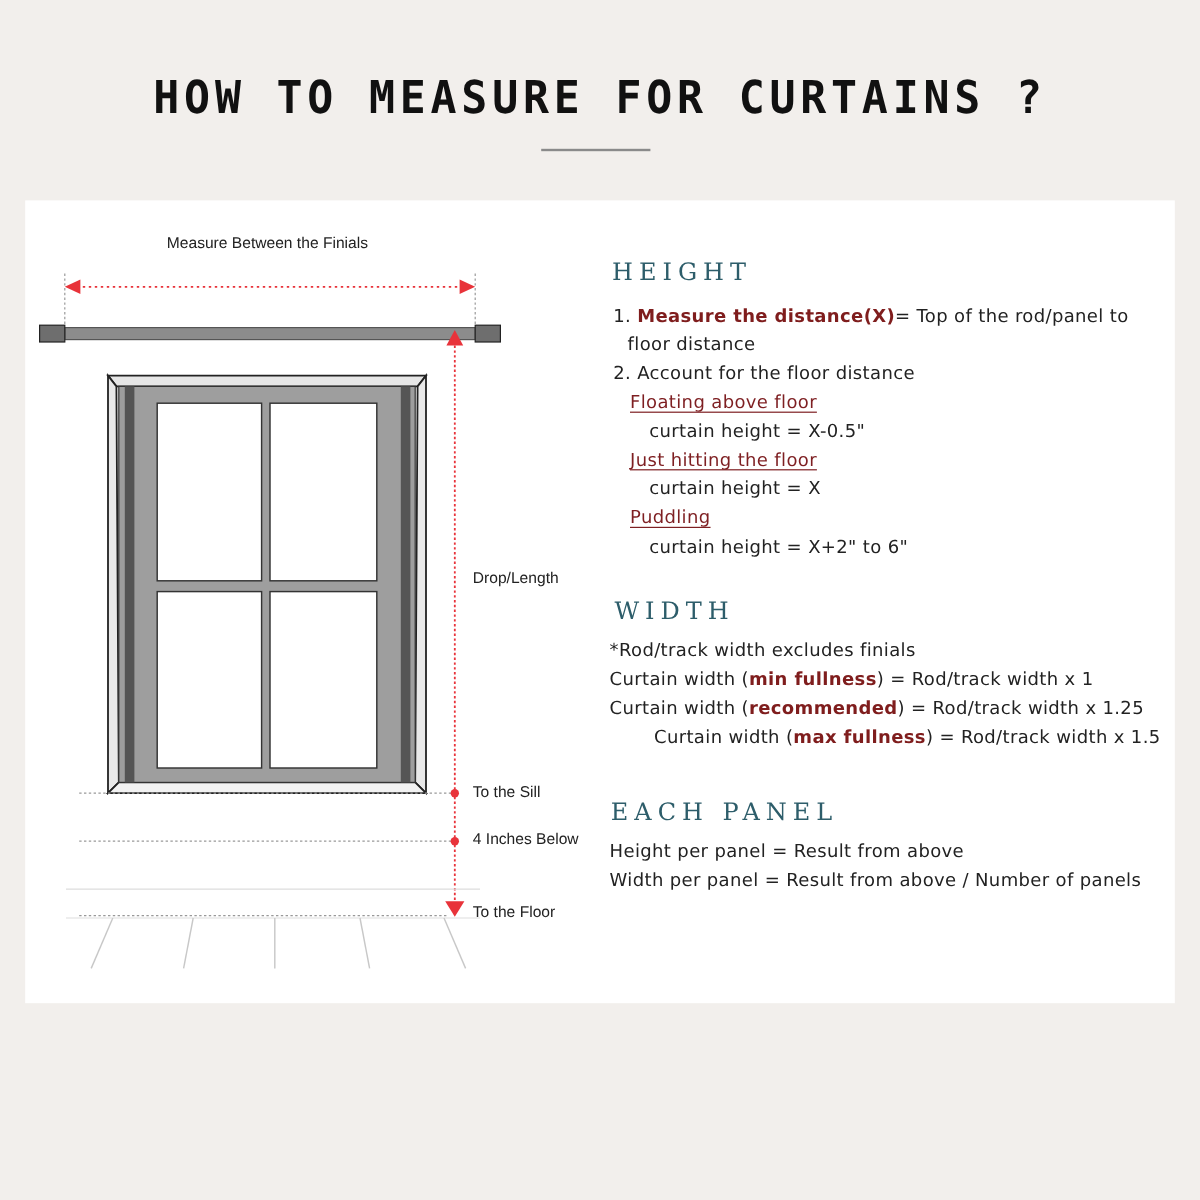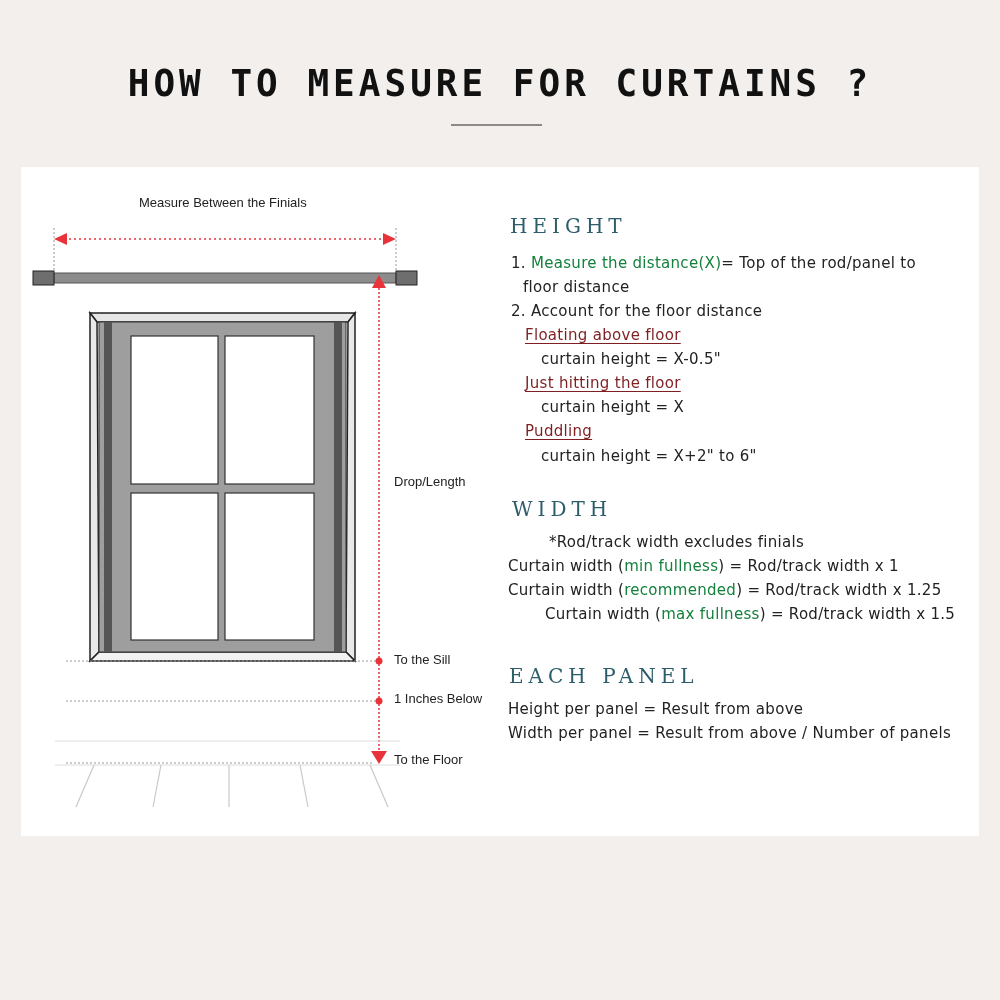--- a/index.html
+++ b/index.html
@@ -44,21 +44,21 @@
       letter-spacing: 0.3px;
     }
     .hd {
       position: absolute;
       font-family: "DejaVu Serif", serif;
       font-size: 20px;
       color: #2d5d6a;
       letter-spacing: 5px;
       white-space: nowrap;
     }
-    .red { color: #15803d; }
+    .red { color: #7f1d1d; font-weight: bold; }
     .sub {
       text-decoration: underline;
       text-underline-offset: 3px;
       color: #7e1f22;
     }
   </style>
 </head>
 <body>
 
 <div class="title">HOW TO MEASURE FOR CURTAINS ?</div>
@@ -112,39 +112,39 @@
     <line x1="161" y1="765" x2="153" y2="807"></line>
     <line x1="229" y1="765" x2="229" y2="807"></line>
     <line x1="300" y1="765" x2="308" y2="807"></line>
     <line x1="370" y1="765" x2="388" y2="807"></line>
   </g>
 </svg>
 
 <div class="lbl" style="left:139px; top:195px;">Measure Between the Finials</div>
 <div class="lbl" style="left:394px; top:474px;">Drop/Length</div>
 <div class="lbl" style="left:394px; top:652px;">To the Sill</div>
-<div class="lbl" style="left:394px; top:691px;">1 Inches Below</div>
+<div class="lbl" style="left:394px; top:691px;">4 Inches Below</div>
 <div class="lbl" style="left:394px; top:752px;">To the Floor</div>
 
 <div class="hd" style="left:510px; top:214px;">HEIGHT</div>
 <div class="txt" style="left:511px; top:254px;">
   <span>1. </span><span class="red">Measure the distance(X)</span><span>= Top of the rod/panel to</span>
 </div>
 <div class="txt" style="left:523px; top:278px;">floor distance</div>
 <div class="txt" style="left:511px; top:302px;">2. Account for the floor distance</div>
 
 <div class="txt sub" style="left:525px; top:326px;">Floating above floor</div>
 <div class="txt" style="left:541px; top:350px;">curtain height = X-0.5"</div>
 <div class="txt sub" style="left:525px; top:374px;">Just hitting the floor</div>
 <div class="txt" style="left:541px; top:398px;">curtain height = X</div>
 <div class="txt sub" style="left:525px; top:422px;">Puddling</div>
 <div class="txt" style="left:541px; top:447px;">curtain height = X+2"  to 6"</div>
 
 <div class="hd" style="left:512px; top:497px;">WIDTH</div>
-<div class="txt" style="left:508px; top:533px;margin-left:41px;">*Rod/track width excludes finials</div>
+<div class="txt" style="left:508px; top:533px;">*Rod/track width excludes finials</div>
 <div class="txt" style="left:508px; top:557px;">
   <span>Curtain width (</span><span class="red">min fullness</span><span>) = Rod/track width x 1</span>
 </div>
 <div class="txt" style="left:508px; top:581px;">
   <span>Curtain width (</span><span class="red">recommended</span><span>) = Rod/track width x 1.25</span>
 </div>
 <div class="txt" style="left:508px; top:605px;margin-left:37px;">
   <span>Curtain width (</span><span class="red">max fullness</span><span>) = Rod/track width x 1.5</span>
 </div>
 

